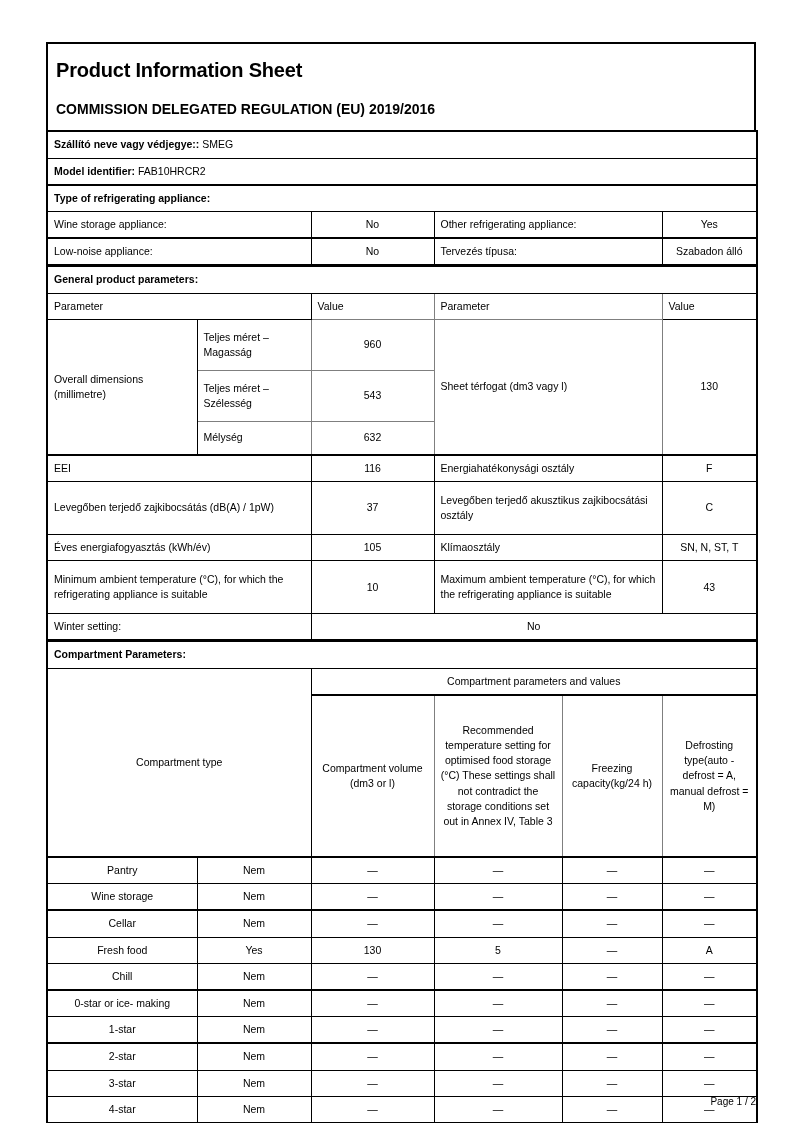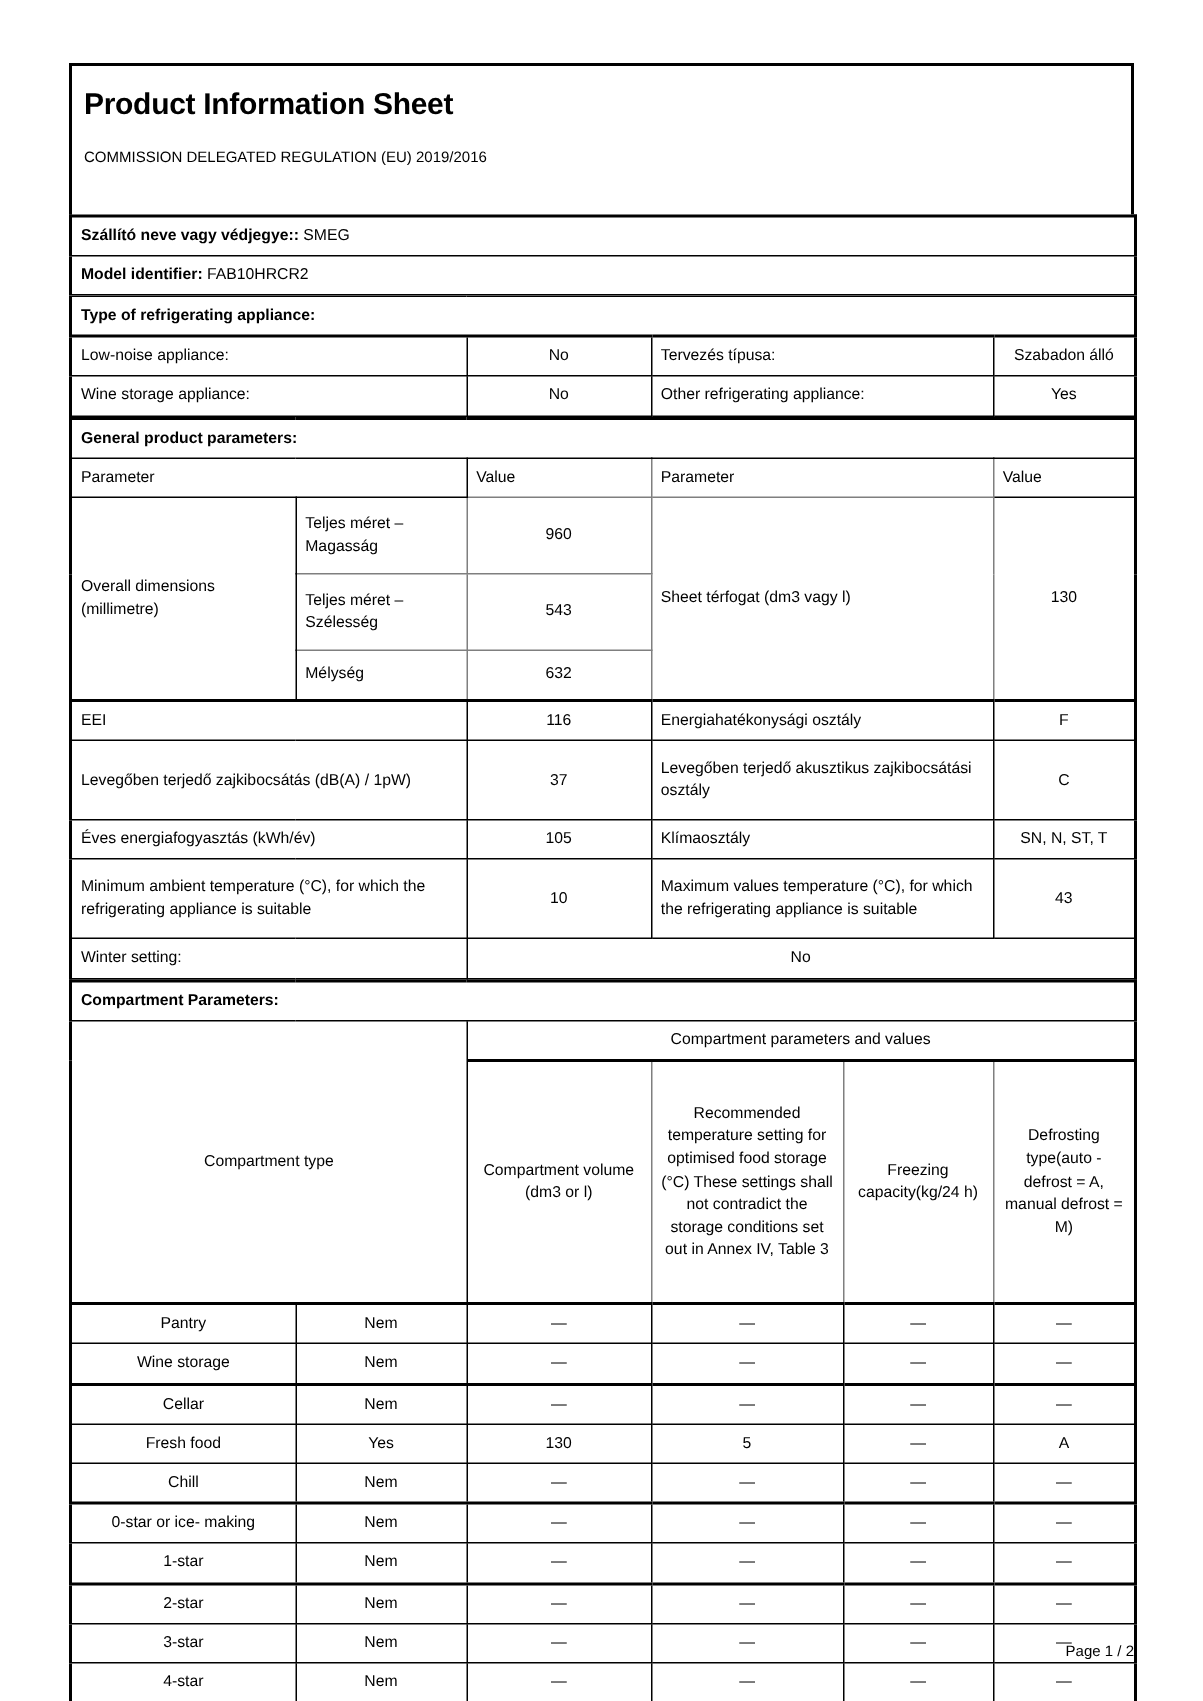--- a/index.html
+++ b/index.html
@@ -58,22 +58,23 @@
     border-top: 2px solid #000;
     padding: 12px 8px 4px 8px;
   }
   h1.doc-title {
     font-size: 20px;
     font-weight: bold;
     margin: 0 0 14px 0;
     letter-spacing: -0.2px;
   }
   .regulation {
-    font-size: 10px;
-    margin: 0 0 25px 0;
+    font-size: 14px;
+    margin: 0 0 7px 0;
+    font-weight: bold;
   }
   .b { font-weight: bold; }
   .c { text-align: center; }
 
   .sec-head td {
     font-weight: bold;
     font-size: 10.5px;
   }
   .small { font-size: 10px; margin-left: 21px; }
   .hdr-cell {
@@ -137,30 +138,30 @@
         <col style="width:264px">
         <col style="width:123px">
         <col style="width:228px">
         <col style="width:95px">
       </colgroup>
       <tbody>
         <tr class="sec-head">
           <td colspan="4" class="thick-left thick-right dark">Type of refrigerating appliance:</td>
         </tr>
         <tr>
+          <td class="thick-left dark">Wine storage appliance:</td>
+          <td class="c dark">No</td>
+          <td class="dark">Other refrigerating appliance:</td>
+          <td class="c thick-right dark">Yes</td>
+        </tr>
+        <tr>
           <td class="thick-left thick-top dark">Low-noise appliance:</td>
           <td class="c thick-top dark">No</td>
           <td class="thick-top dark">Tervezés típusa:</td>
           <td class="c thick-right thick-top dark">Szabadon álló</td>
-        </tr>
-        <tr>
-          <td class="thick-left dark">Wine storage appliance:</td>
-          <td class="c dark">No</td>
-          <td class="dark">Other refrigerating appliance:</td>
-          <td class="c thick-right dark">Yes</td>
         </tr>
       </tbody>
     </table>
 
     <table class="doc">
       <colgroup>
         <col style="width:150px">
         <col style="width:114px">
         <col style="width:123px">
         <col style="width:228px">
@@ -210,21 +211,21 @@
         </tr>
         <tr>
           <td colspan="2" class="thick-left dark">Éves energiafogyasztás (kWh/év)</td>
           <td class="c dark">105</td>
           <td class="dark">Klímaosztály</td>
           <td class="c thick-right dark">SN, N, ST, T</td>
         </tr>
         <tr>
           <td colspan="2" class="thick-left dark" style="height:42px">Minimum ambient temperature (°C), for which the refrigerating appliance is suitable</td>
           <td class="c dark">10</td>
-          <td class="dark">Maximum values temperature (°C), for which the refrigerating appliance is suitable</td>
+          <td class="dark">Maximum ambient temperature (°C), for which the refrigerating appliance is suitable</td>
           <td class="c thick-right dark">43</td>
         </tr>
         <tr>
           <td colspan="2" class="thick-left dark">Winter setting:</td>
           <td colspan="3" class="c thick-right dark">No</td>
         </tr>
       </tbody>
     </table>
 
     <table class="doc">

